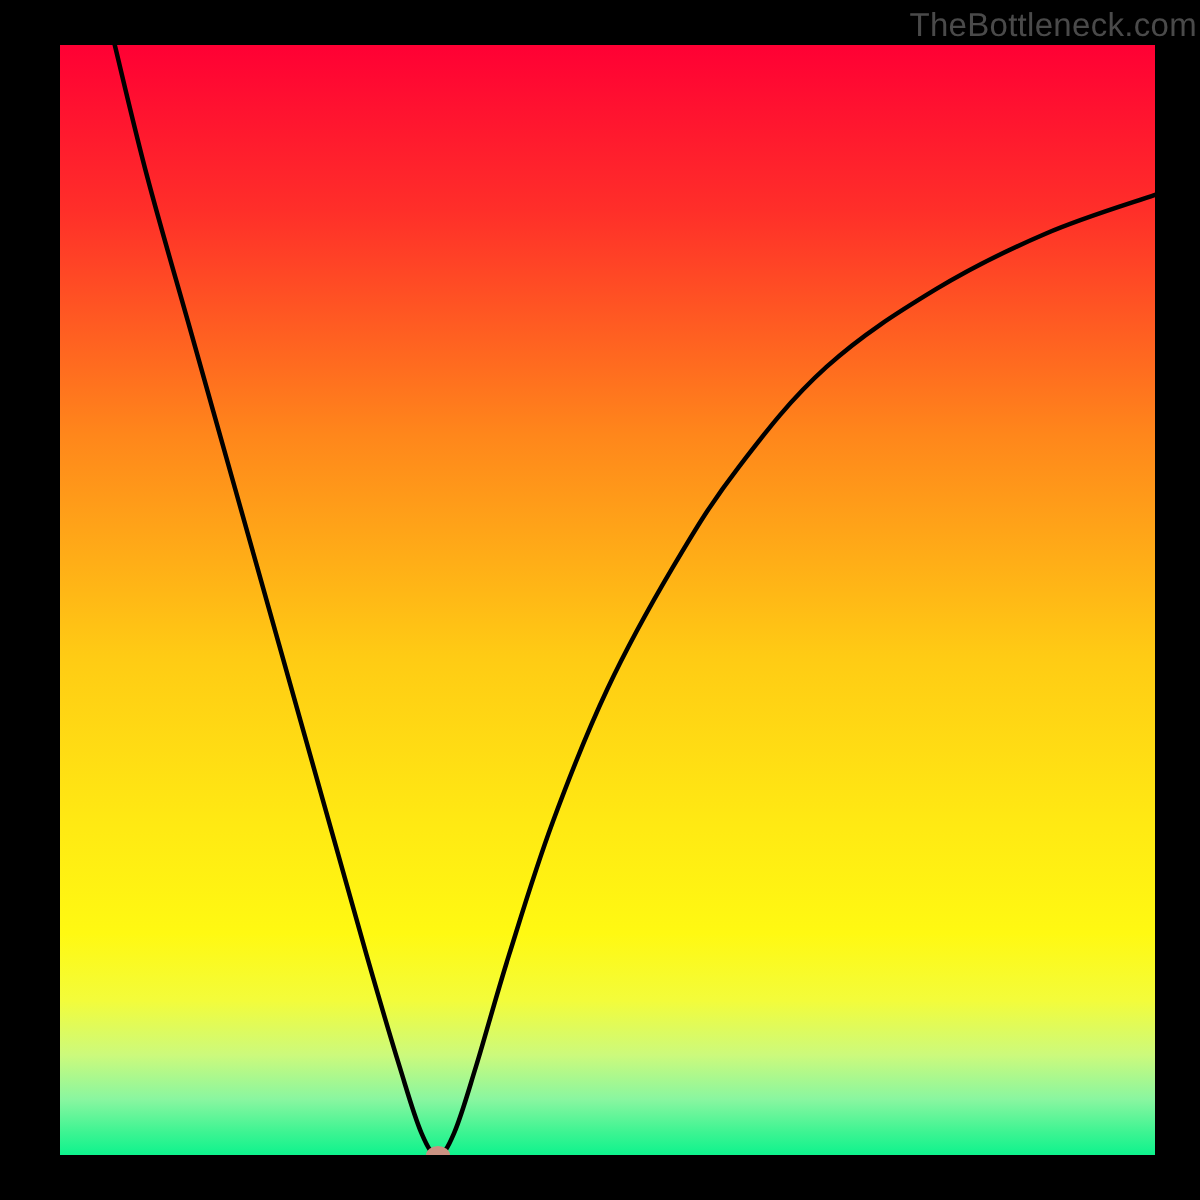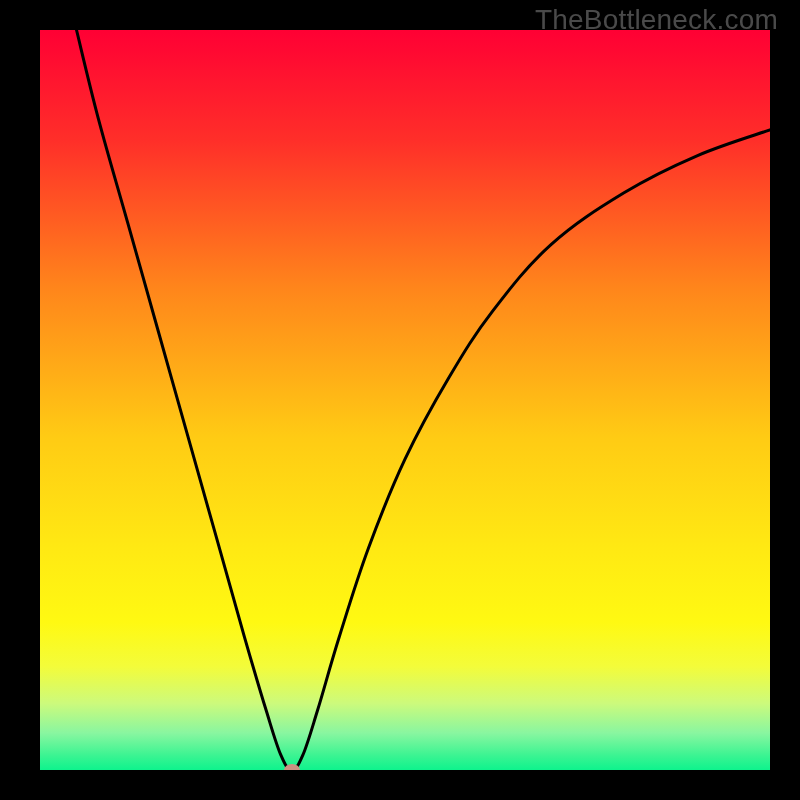--- a/index.html
+++ b/index.html
@@ -13,23 +13,23 @@
   }
   .page {
     position: relative;
     width: 800px;
     height: 800px;
     background: #000;
   }
   .watermark {
     position: absolute;
     top: 4px;
-    right: 22px;
+    right: 2px;
     color: #4a4a4a;
-    font-size: 28px;
+    font-size: 22px;
     font-weight: 400;
     letter-spacing: 0.2px;
   }
   .plot-area {
     position: absolute;
     left: 40px;
     top: 30px;
     width: 730px;
     height: 740px;
     overflow: hidden;

